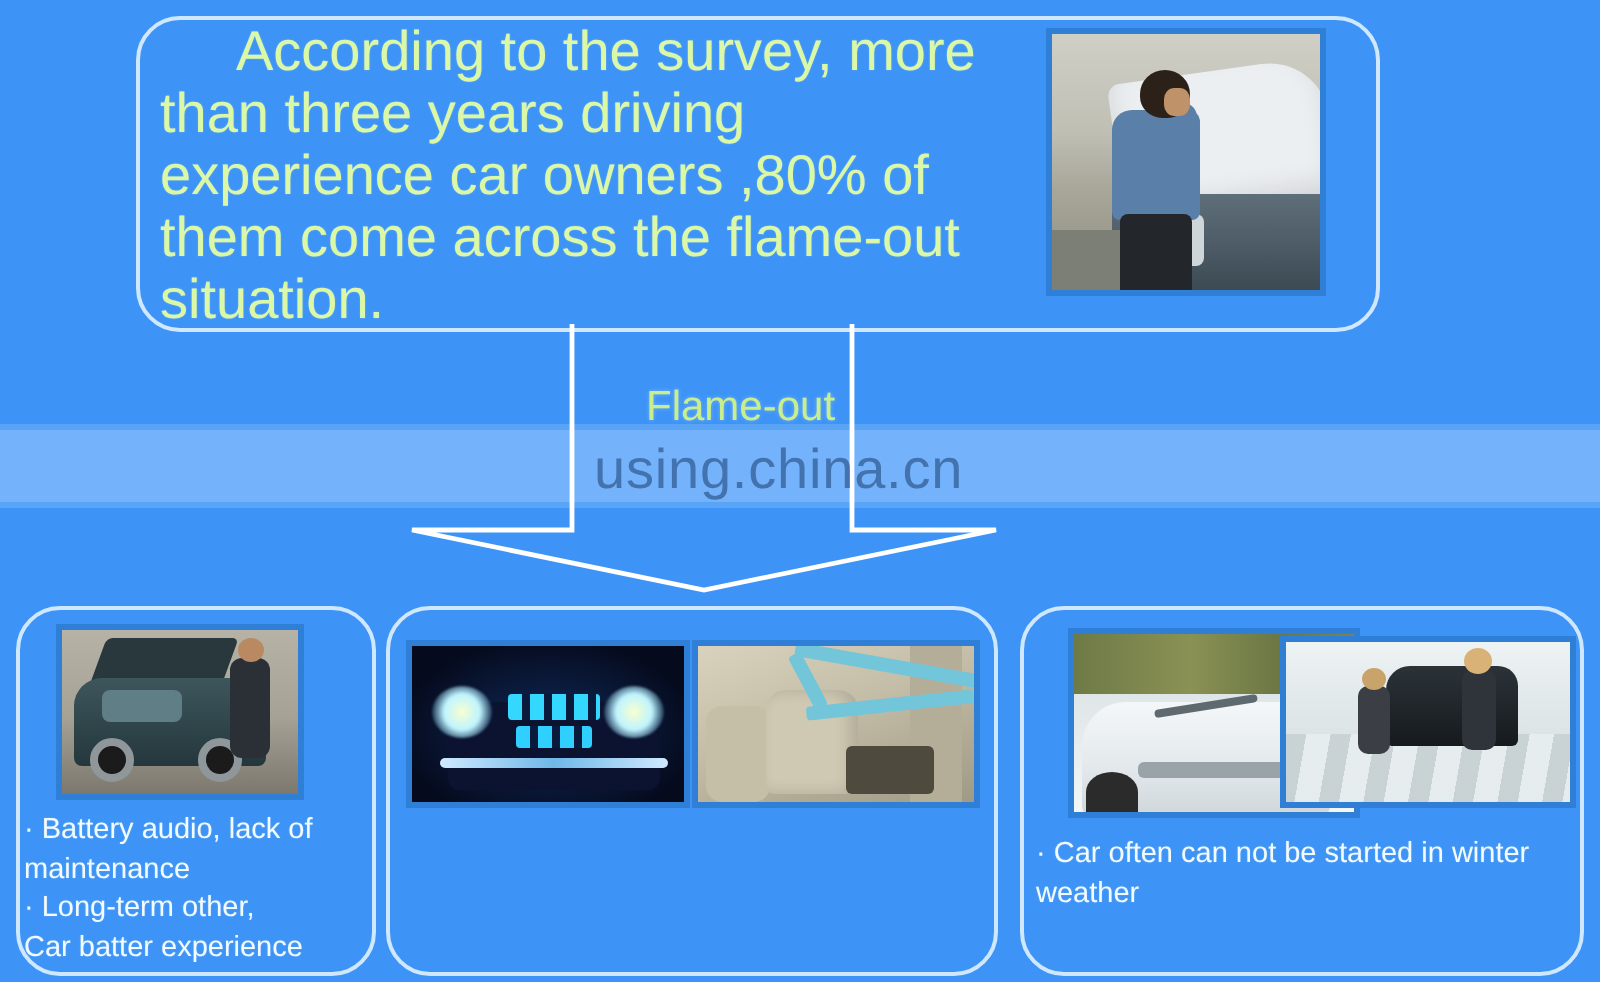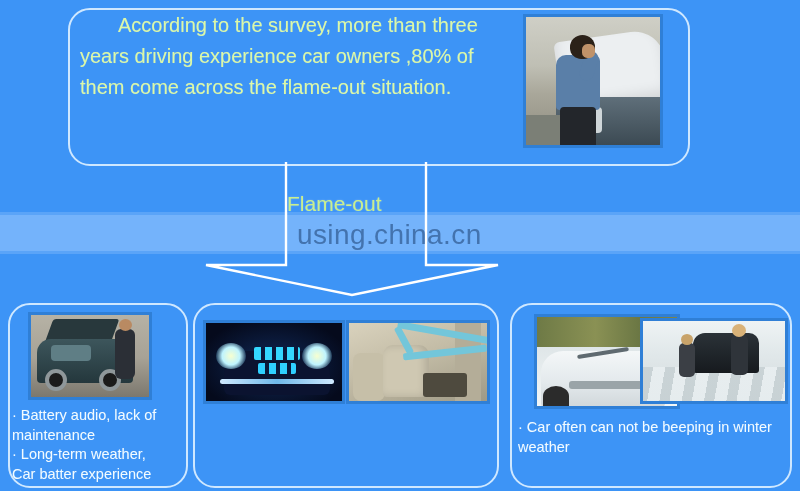--- a/index.html
+++ b/index.html
@@ -27,21 +27,21 @@
     border-radius:22px;
     background:transparent;
   }
 
   
   #top-box { left:68px; top:8px; width:622px; height:158px; }
 
   #headline {
     position:absolute; left:80px; top:10px; width:430px;
     color:#dbf8a6;
-    font-size:20px;
+    font-size:28px;
     line-height:31px;
     text-indent:38px;
     text-shadow:0 0 1px rgba(255,255,255,.25);
   }
 
   
   .photo {
     position:absolute;
     overflow:hidden;
     background:#9aa7ad;
@@ -115,20 +115,21 @@
 
   
   #arrow-wrap { position:absolute; left:200px; top:162px; width:310px; height:136px; }
   #arrow-wrap svg { display:block; }
 
   #flame-label {
     position:absolute; left:287px; top:192px;
     color:#c9ef8d; font-size:21px; line-height:24px;
     text-shadow:0 0 2px rgba(255,255,255,.3);
     white-space:nowrap;
+    padding-left:36px;
   }
 
   
   #watermark {
     position:absolute; left:297px; top:219px;
     color:#3f6ea8; font-size:28px; line-height:32px;
     letter-spacing:.4px; opacity:.92;
     white-space:nowrap;
   }
 
@@ -232,22 +233,22 @@
   <div class="photo framed" id="photo-push">
     <div class="bg"></div>
       <div class="tracks"></div>
       <div class="car"></div>
     <div class="p1"></div>
       <div class="p2"></div>
   </div>
 
   <div class="panel-text" id="text-left">
     <span class="bullet-line">· Battery audio, lack of maintenance</span>
-    <span class="bullet-line">· Long-term weather,</span>
+    <span class="bullet-line">· Long-term other,</span>
     <span class="bullet-line">  Car batter experience</span>
   </div>
 
 
   <div class="panel-text" id="text-right">
-    <span class="bullet-line">· Car often can not be beeping in winter weather</span>
+    <span class="bullet-line">· Car often can not be started in winter weather</span>
   </div>
 
 </div>
 
 </body></html>

